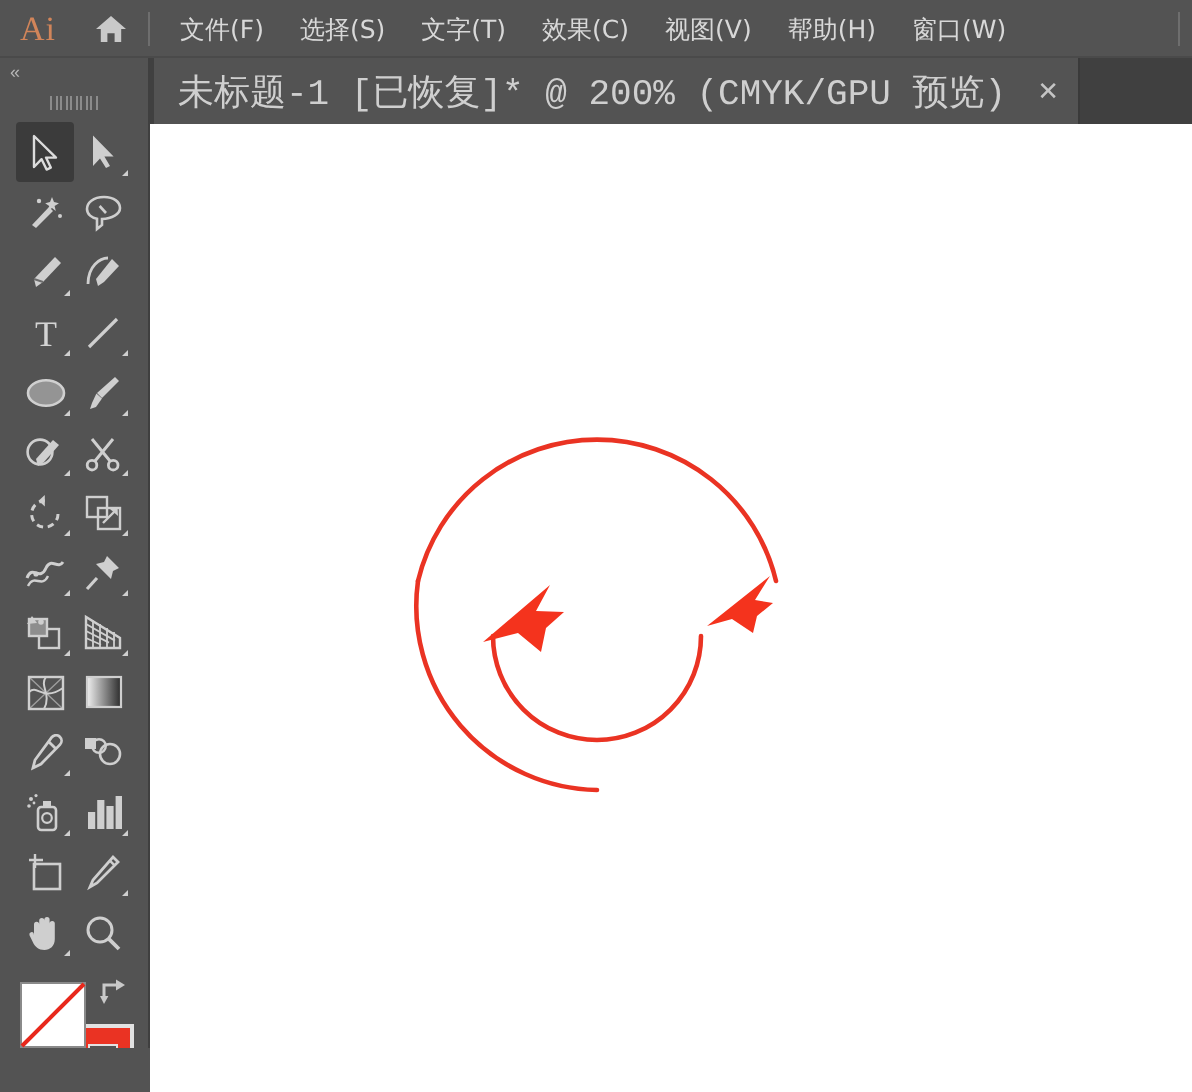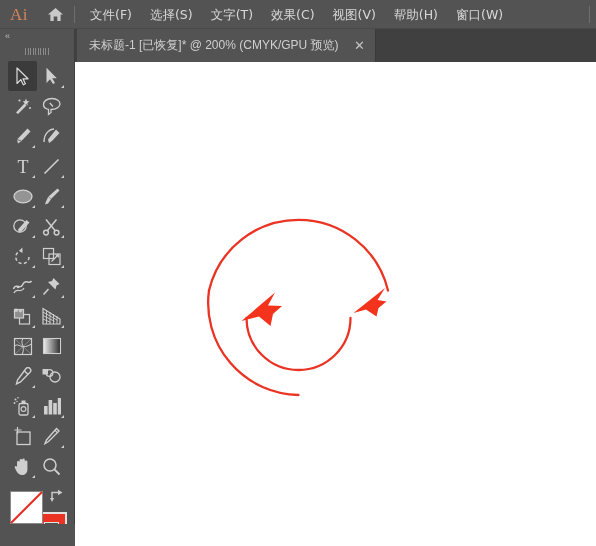--- a/index.html
+++ b/index.html
@@ -46,22 +46,22 @@
     width: 521px; height: 33px; background: #404040;
   }
   .doc-tab {
     position: absolute; left: 2px; top: 0;
     height: 33px; background: #535353;
     display: flex; align-items: center;
     padding: 0 8px 0 12px;
     border-right: 1px solid #3a3a3a;
   }
   .doc-tab-title {
-    color: #cfcfcf; font-size: 12px; white-space: nowrap;
-    font-family: Liberation Sans, sans-serif;
+    color: #cfcfcf; font-size: 18px; white-space: nowrap;
+    font-family: Liberation Mono, monospace;
   }
   .doc-tab-close {
     margin-left: 14px; color: #c4c4c4; font-size: 13px;
     width: 14px; height: 14px; text-align: center; line-height: 13px;
     font-weight: bold;
   }
 
   
   .toolpanel {
     position: absolute; left: 0; top: 29px;

